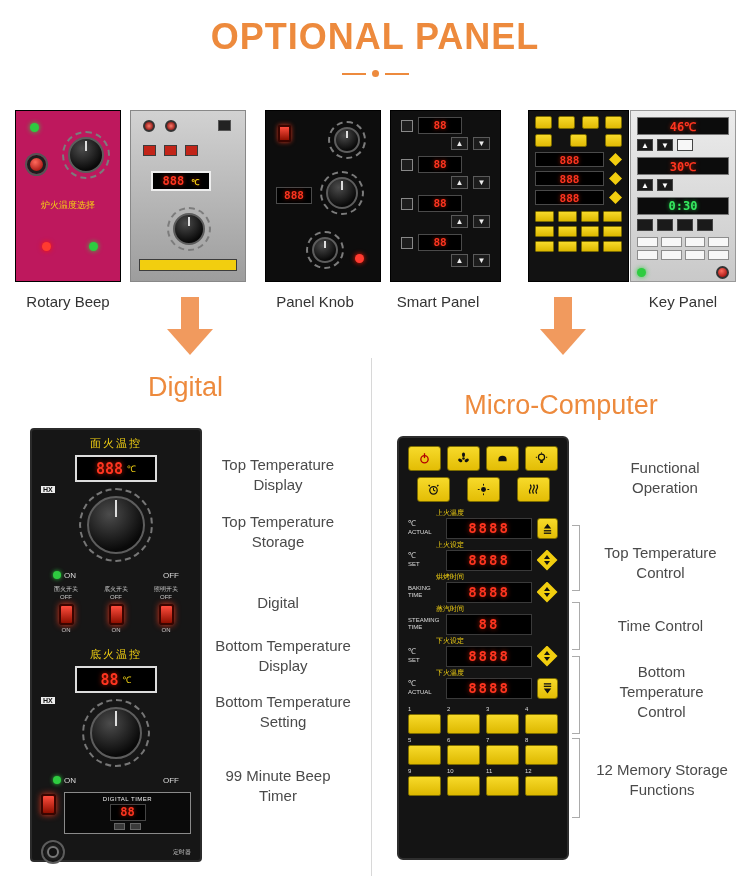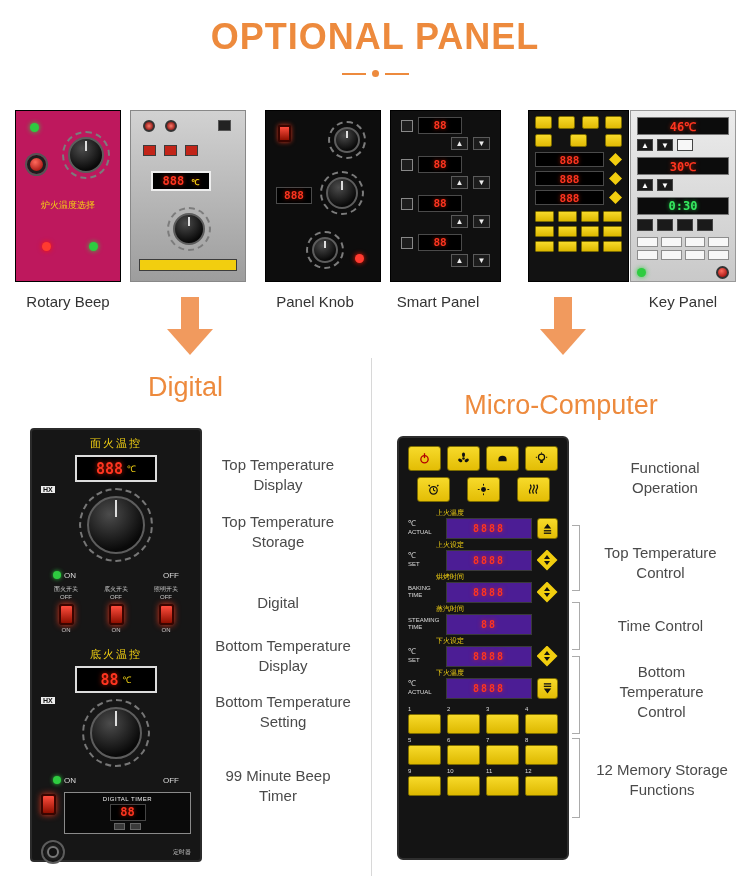--- a/index.html
+++ b/index.html
@@ -142,22 +142,22 @@
       background:#141414; border:2px solid #2e2e2e; border-radius:6px; padding:8px 9px; }
   .fn-row { display:flex; justify-content:space-between; margin-bottom:6px; }
   .fn-row.second { justify-content:space-around; }
   .mbtn { width:33px; height:25px; background:linear-gradient(#f7da2a,#e3bd05);
       border:1px solid #7c6c00; border-radius:3px; display:flex; align-items:center; justify-content:center; }
   .m-row { margin-bottom:1px; }
   .m-cn { color:#f5d312; font-size:7px; height:9px; margin-left:28px; }
   .m-line { display:flex; align-items:center; gap:4px; }
   .m-left { width:34px; color:#ddd; font-size:6px; line-height:1.25; display:flex; flex-direction:column; }
   .m-unit { font-size:8px; }
-  .m-seg { flex:1; height:21px; background:#4c1d95; border:1px solid #3a3a3a; color:#ff3520;
-      font-family:"DejaVu Sans Mono",monospace; font-weight:bold; font-size:10px; letter-spacing:2px;
+  .m-seg { flex:1; height:21px; background:#000000; border:1px solid #3a3a3a; color:#ff3520;
+      font-family:"DejaVu Sans Mono",monospace; font-weight:bold; font-size:14px; letter-spacing:2px;
       display:flex; align-items:center; justify-content:center; text-shadow:0 0 5px rgba(255,40,0,.65); }
   .m-ctrl { width:22px; height:22px; display:flex; align-items:center; justify-content:center; }
   .diamond { width:21px; height:21px; background:#f2ce0f; clip-path:polygon(50% 0,100% 50%,50% 100%,0 50%);
       display:flex; flex-direction:column; align-items:center; justify-content:center; gap:2px; }
   .tri-up { width:0; height:0; border-left:3px solid transparent; border-right:3px solid transparent; border-bottom:4px solid #111; }
   .tri-dn { width:0; height:0; border-left:3px solid transparent; border-right:3px solid transparent; border-top:4px solid #111; }
   .heatbtn { width:21px; height:21px; background:linear-gradient(#f7da2a,#e3bd05);
       border:1px solid #7c6c00; border-radius:3px; display:flex; align-items:center; justify-content:center; }
   .keys { display:grid; grid-template-columns:repeat(4,1fr); gap:3px 6px; margin-top:7px; }
   .key-cell { }

